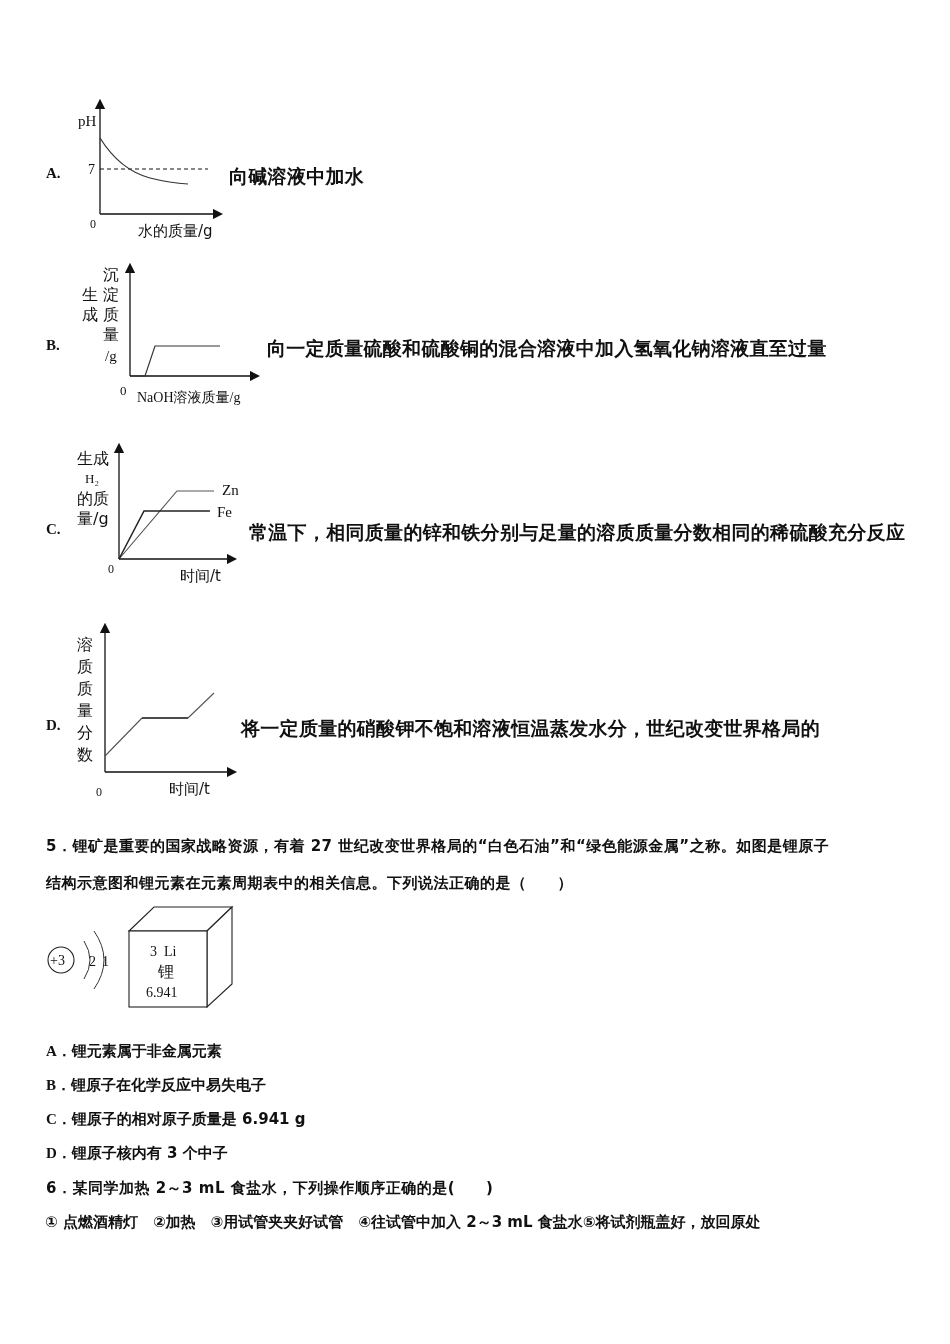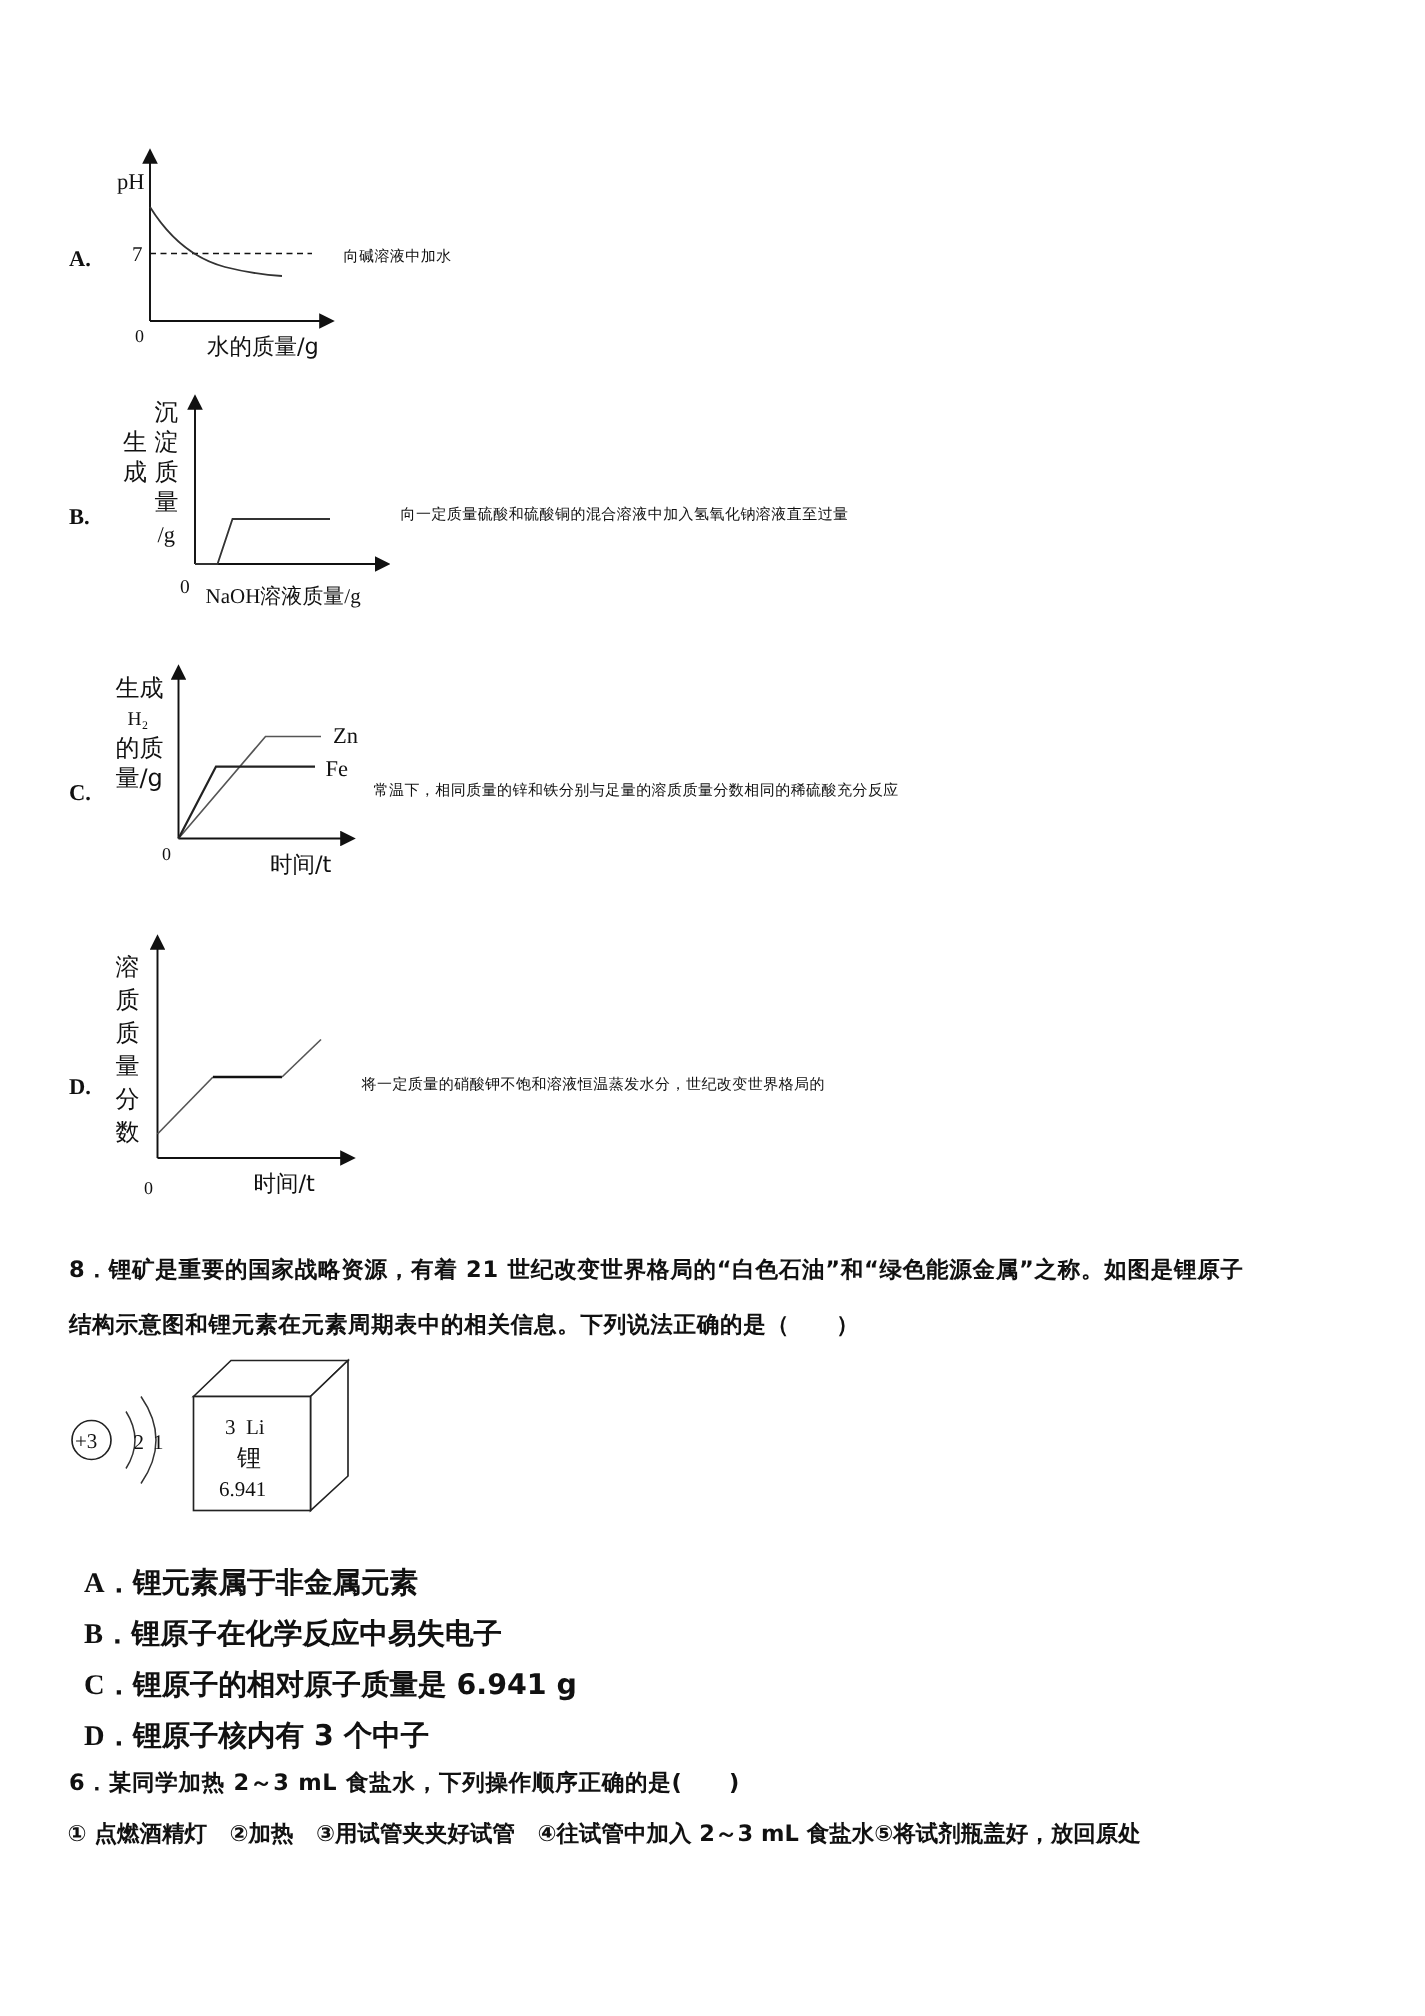--- a/index.html
+++ b/index.html
@@ -1,22 +1,22 @@
 <!DOCTYPE html>
 <html><head>
   <meta charset="utf-8">
   <style>
     html, body { margin: 0; padding: 0; background: #ffffff; }
     body { width: 950px; height: 1344px; position: relative; overflow: hidden;
            font-family: "DejaVu Serif", "Liberation Serif", serif; color: #111; }
     .abs { position: absolute; }
     .opt-letter { font-family: "Liberation Serif", serif; font-weight: bold; font-size: 15px; }
-    .desc { font-family: "DejaVu Sans", sans-serif; font-weight: normal; font-size: 10px; white-space: nowrap; letter-spacing: 0.3px; }
+    .desc { font-family: "DejaVu Sans", sans-serif; font-weight: bold; font-size: 19px; white-space: nowrap; letter-spacing: 0.3px; }
     .q-text { font-family: "DejaVu Sans", sans-serif; font-weight: bold; font-size: 15px; white-space: nowrap; letter-spacing: 0.5px; }
-    .ans { font-family: "DejaVu Sans", sans-serif; font-weight: bold; font-size: 19px; white-space: nowrap; margin-left: 10px; }
+    .ans { font-family: "DejaVu Sans", sans-serif; font-weight: bold; font-size: 15px; white-space: nowrap; }
     .ans .letter { font-family: "Liberation Serif", serif; font-weight: bold; }
     svg text { font-family: "Liberation Serif", "DejaVu Serif", serif; }
     .cjk { font-family: "DejaVu Sans", sans-serif; }
   </style>
 </head>
 <body>
 
 <div class="abs opt-letter" style="left:46px; top:165px;">A.</div>
 <svg class="abs" style="left:70px; top:98px;" width="160" height="145">
   <defs>
@@ -95,21 +95,21 @@
   <text x="5" y="50" font-size="16" class="cjk" fill="#111">质</text>
   <text x="5" y="72" font-size="16" class="cjk" fill="#111">质</text>
   <text x="5" y="94" font-size="16" class="cjk" fill="#111">量</text>
   <text x="5" y="116" font-size="16" class="cjk" fill="#111">分</text>
   <text x="5" y="138" font-size="16" class="cjk" fill="#111">数</text>
   <text x="24" y="174" font-size="12" fill="#111">0</text>
   <text x="97" y="172" font-size="15" class="cjk" fill="#111">时间/t</text>
 </svg>
 <div class="abs desc" style="left:241px; top:716px;">将一定质量的硝酸钾不饱和溶液恒温蒸发水分，世纪改变世界格局的</div>
 
-<div class="abs q-text" style="left:46px; top:837px;">8．锂矿是重要的国家战略资源，有着 21 世纪改变世界格局的“白色石油”和“绿色能源金属”之称。如图是锂原子</div>
+<div class="abs q-text" style="left:46px; top:837px;">5．锂矿是重要的国家战略资源，有着 27 世纪改变世界格局的“白色石油”和“绿色能源金属”之称。如图是锂原子</div>
 <div class="abs q-text" style="left:46px; top:874px;">结构示意图和锂元素在元素周期表中的相关信息。下列说法正确的是（　　）</div>
 
 <svg class="abs" style="left:44px; top:925px;" width="80" height="80">
   <circle cx="17" cy="35" r="13" fill="none" stroke="#222" stroke-width="1.1"></circle>
   <text x="6" y="40" font-size="14" fill="#111">+3</text>
   <path d="M40,16 Q52,35 40,54" fill="none" stroke="#333" stroke-width="1"></path>
   <path d="M50,6 Q70,35 50,64" fill="none" stroke="#333" stroke-width="1"></path>
   <text x="45" y="41" font-size="14" fill="#111">2</text>
   <text x="58" y="41" font-size="14" fill="#111">1</text>
 </svg>

